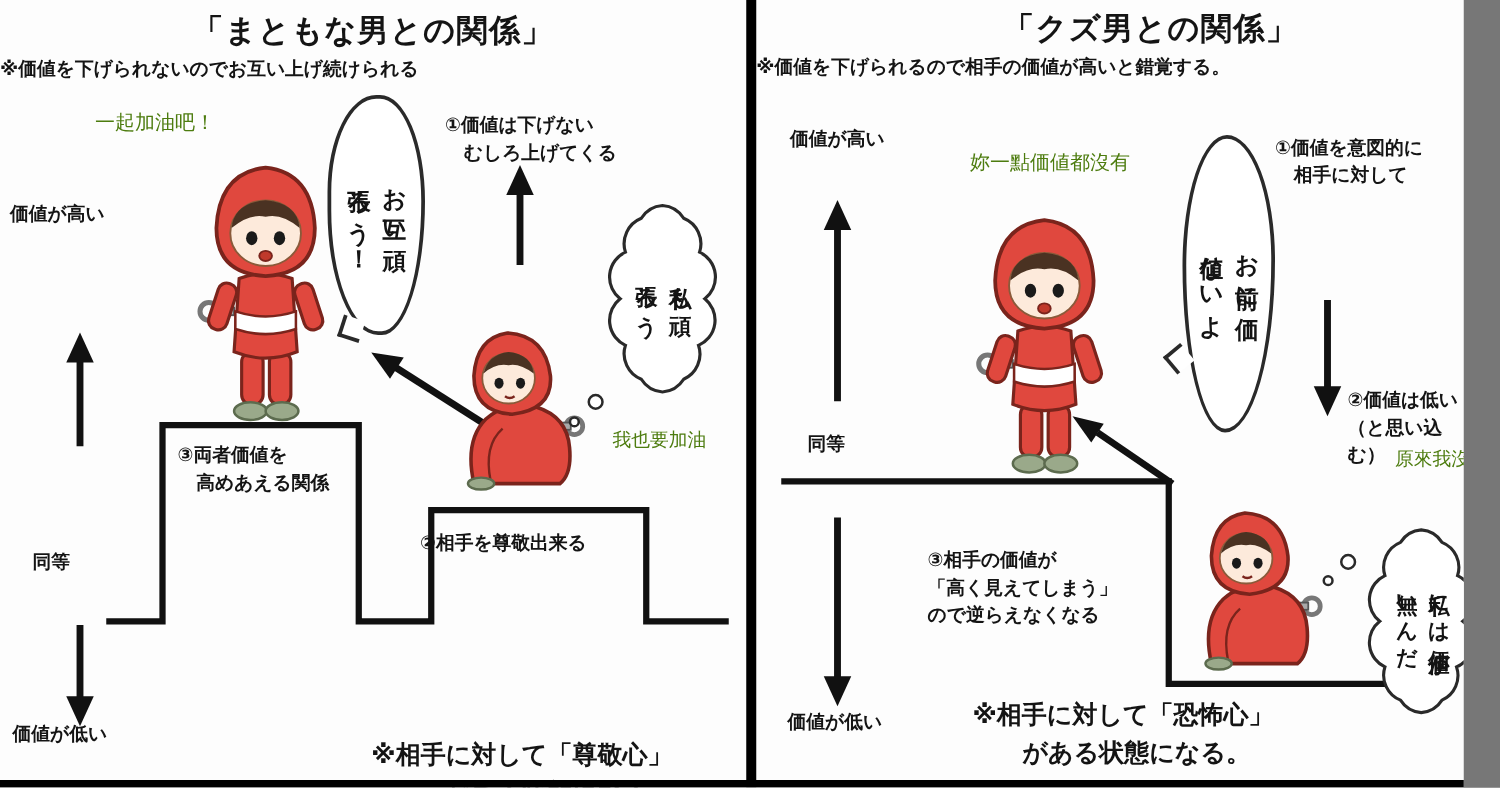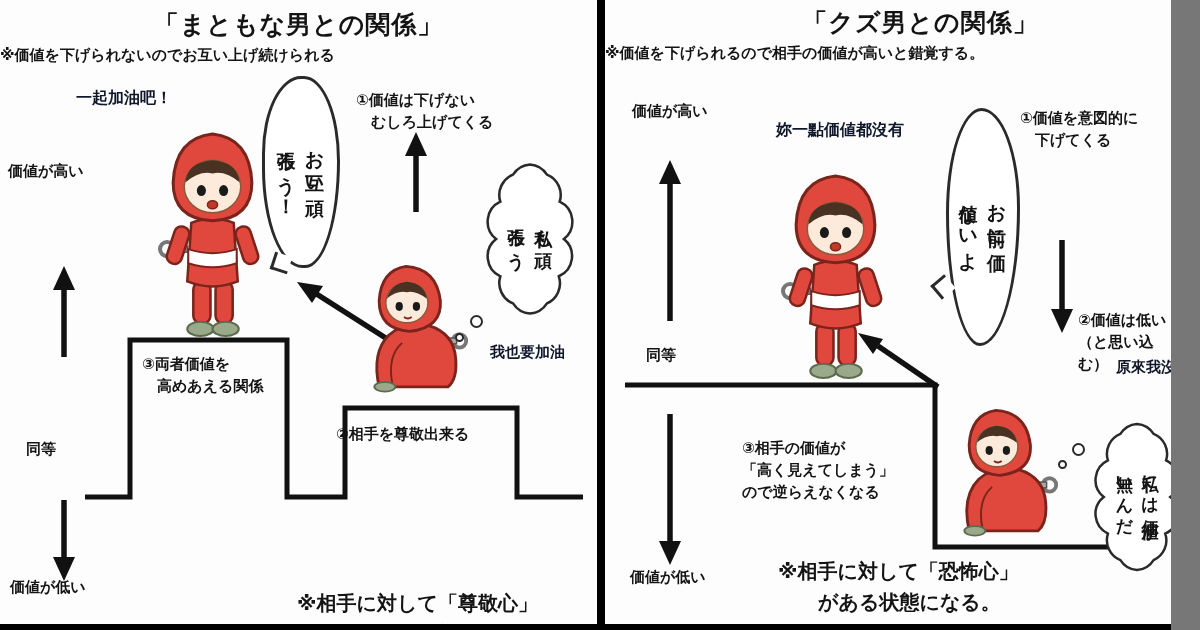--- a/index.html
+++ b/index.html
@@ -10,21 +10,21 @@
     color:#141414;
   }
   .abs { position:absolute; }
   .divider { left:597px; top:0; width:8px; height:630px; background:#000; }
   .bottom-bar { left:0; top:624px; width:1200px; height:6px; background:#000; }
 
   .t-title { font-size:25px; font-weight:bold; text-align:center; letter-spacing:1px; }
   .t-sub   { font-size:15px; font-weight:bold; text-align:left; }
   .t-label { font-size:15px; font-weight:bold; line-height:1.45; white-space:pre-line; }
   .t-axis  { font-size:15px; font-weight:bold; }
-  .t-red   { color:#0f172a; font-weight:bold; font-size:16px; white-space:nowrap; }
+  .t-red   { color:#4d7c0f; font-weight:normal; font-size:16px; white-space:nowrap; }
   .t-red-sm{ font-size:15px; }
   .t-foot  { font-size:20px; font-weight:bold; white-space:pre-line; line-height:1.55; }
 
   .bubble {
     background:#fff; border:3px solid #2a2a2a;
     display:flex; align-items:center; justify-content:center; z-index:6;
   }
   .vtext {
     writing-mode:vertical-rl; text-orientation:upright;
     font-weight:bold; white-space:pre-line; line-height:1.5; letter-spacing:2px;
@@ -168,21 +168,21 @@
     <div class="abs t-axis" style="left:632px;top:102px">価値が高い</div>
     <div class="abs t-red" style="left:776px;top:120px">妳一點価値都沒有</div>
 
     <div class="abs bubble bubble-speech-r" style="left:946px;top:108px;width:74px;height:238px">
       <div class="vtext" style="font-size:19px">お前に価
 値ないよ</div>
     </div>
     <div class="abs tail" style="left:934px;top:278px;transform:rotate(50deg)"></div>
 
     <div class="abs t-label" style="left:1020px;top:108px">①価値を意図的に
-　下げてくる</div>
+　相手に対して</div>
 
     <svg class="abs arrow" style="left:1048px;top:238px" width="28" height="97">
       <line x1="14" y1="2" x2="14" y2="73" stroke="#111" stroke-width="5.5"></line>
       <polygon points="14,95 3,71 25,71" fill="#111"></polygon>
     </svg>
     <div class="abs t-label" style="left:1078px;top:310px">②価値は低い
 （と思い込む）</div>
     <div class="abs t-red t-red-sm" style="left:1116px;top:358px">原來我沒価値</div>
 
     <svg class="abs arrow" style="left:656px;top:158px" width="28" height="165">

